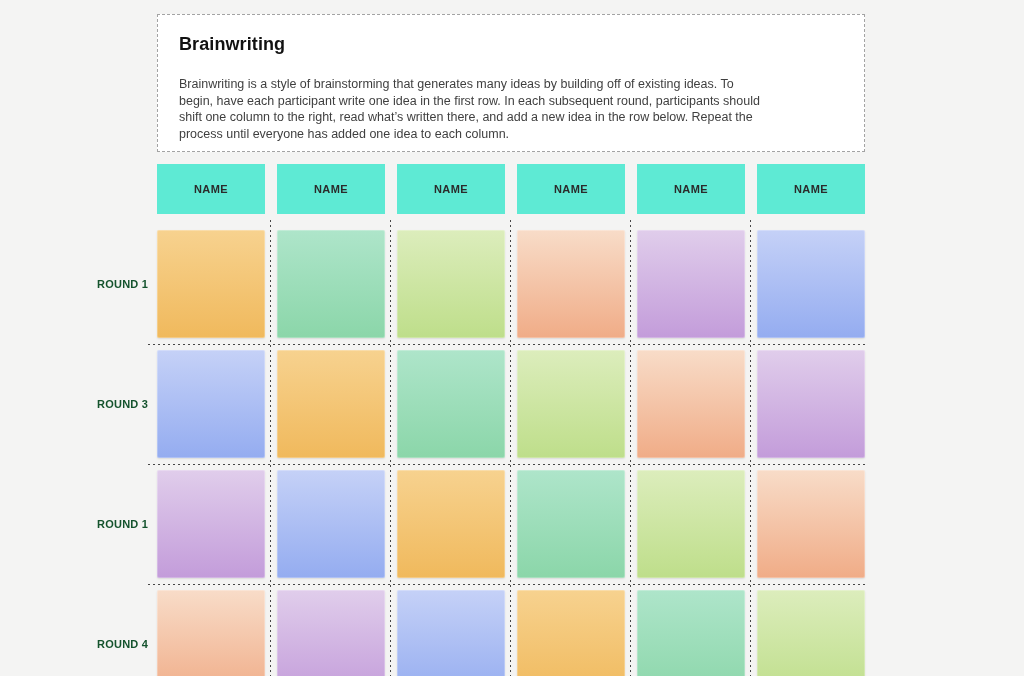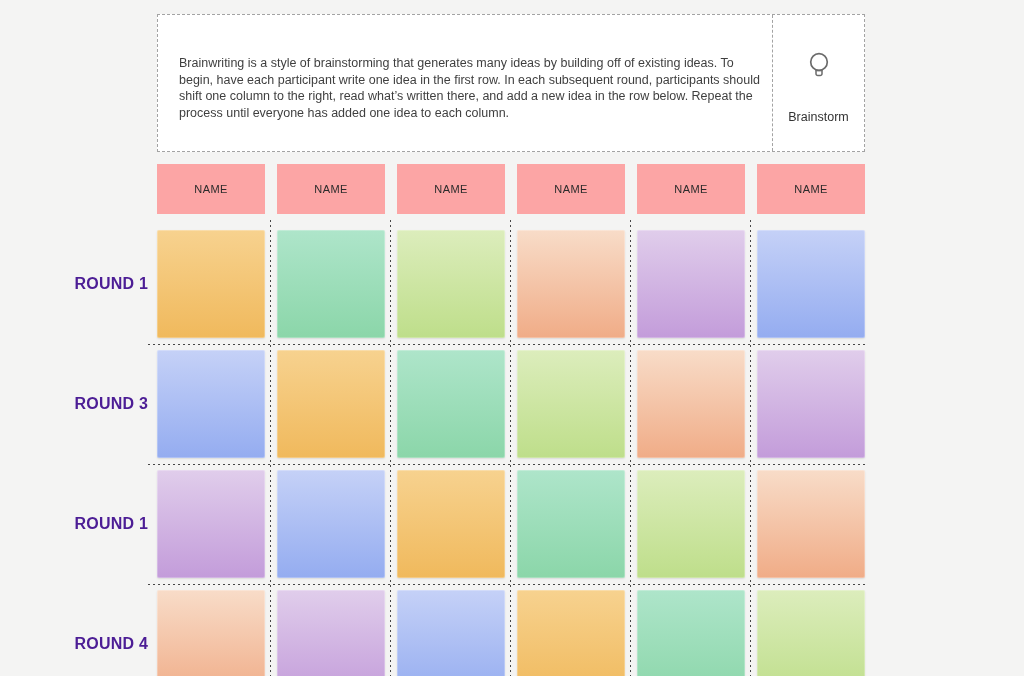--- a/index.html
+++ b/index.html
@@ -17,23 +17,23 @@
   .header-main p  { margin-top:21px; font-size:12.5px; line-height:16.5px; color:#3f3f3f; max-width:590px; }
   .header-side {
     flex:0 0 92px; border-left:1px dashed #a3a3a3;
     display:flex; flex-direction:column; align-items:center;
   }
   .bulb { margin-top:36px; line-height:0; }
   .side-label { margin-top:27px; font-size:12.5px; color:#333; }
 
   
   .name-box {
-    position:absolute; top:164px; width:108px; height:50px; background:#fca5a5;
+    position:absolute; top:164px; width:108px; height:50px; background:#5eead4;
     display:flex; align-items:center; justify-content:center;
-    font-size:11px; font-weight:400; letter-spacing:0.4px; color:#2b2b2b;
+    font-size:11px; font-weight:700; letter-spacing:0.4px; color:#2b2b2b;
   }
 
   
   .vline {
     position:absolute; top:220px; width:1px; height:456px;
     background:repeating-linear-gradient(to bottom, #474747 0 2px, transparent 2px 5px);
   }
   .hline {
     position:absolute; left:148px; width:719px; height:1px;
     background:repeating-linear-gradient(to right, #474747 0 2px, transparent 2px 5px);
@@ -42,40 +42,32 @@
   
   .note {
     position:absolute; width:108px; height:108px; border-radius:2px;
     box-shadow:0 1px 2px rgba(0,0,0,0.10), inset 0 0 0 1px rgba(255,255,255,0.25);
   }
 
   
   .round-label {
     position:absolute; left:48px; width:100px; height:108px;
     display:flex; align-items:center; justify-content:flex-end;
-    font-size:16px; font-weight:700; color:#4c1d95; letter-spacing:0.2px;
+    font-size:11px; font-weight:700; color:#14532d; letter-spacing:0.2px;
   }
 </style>
 </head>
 <body>
 
 <div class="stage">
 
   <section class="header-box">
     <div class="header-main">
+      <h1>Brainwriting</h1>
       <p>Brainwriting is a style of brainstorming that generates many ideas by building off of existing ideas. To begin, have each participant write one idea in the first row. In each subsequent round, participants should shift one column to the right, read what’s written there, and add a new idea in the row below. Repeat the process until everyone has added one idea to each column.</p>
-    </div>
-    <div class="header-side">
-      <span class="bulb">
-        <svg width="24" height="32" viewBox="0 0 24 32">
-          <circle cx="12" cy="11" r="8.3" fill="none" stroke="#6b6b6b" stroke-width="1.7"></circle>
-          <path d="M9 19.6 h6 v3.2 a1.8 1.8 0 0 1 -1.8 1.8 h-2.4 a1.8 1.8 0 0 1 -1.8 -1.8 z" fill="none" stroke="#6b6b6b" stroke-width="1.5"></path>
-        </svg>
-      </span>
-      <span class="side-label">Brainstorm</span>
     </div>
   </section>
 
   <div id="name-row">
       <div class="name-box" style="left: 157px;">NAME</div>
       <div class="name-box" style="left: 277px;">NAME</div>
       <div class="name-box" style="left: 397px;">NAME</div>
       <div class="name-box" style="left: 517px;">NAME</div>
       <div class="name-box" style="left: 637px;">NAME</div>
       <div class="name-box" style="left: 757px;">NAME</div>

